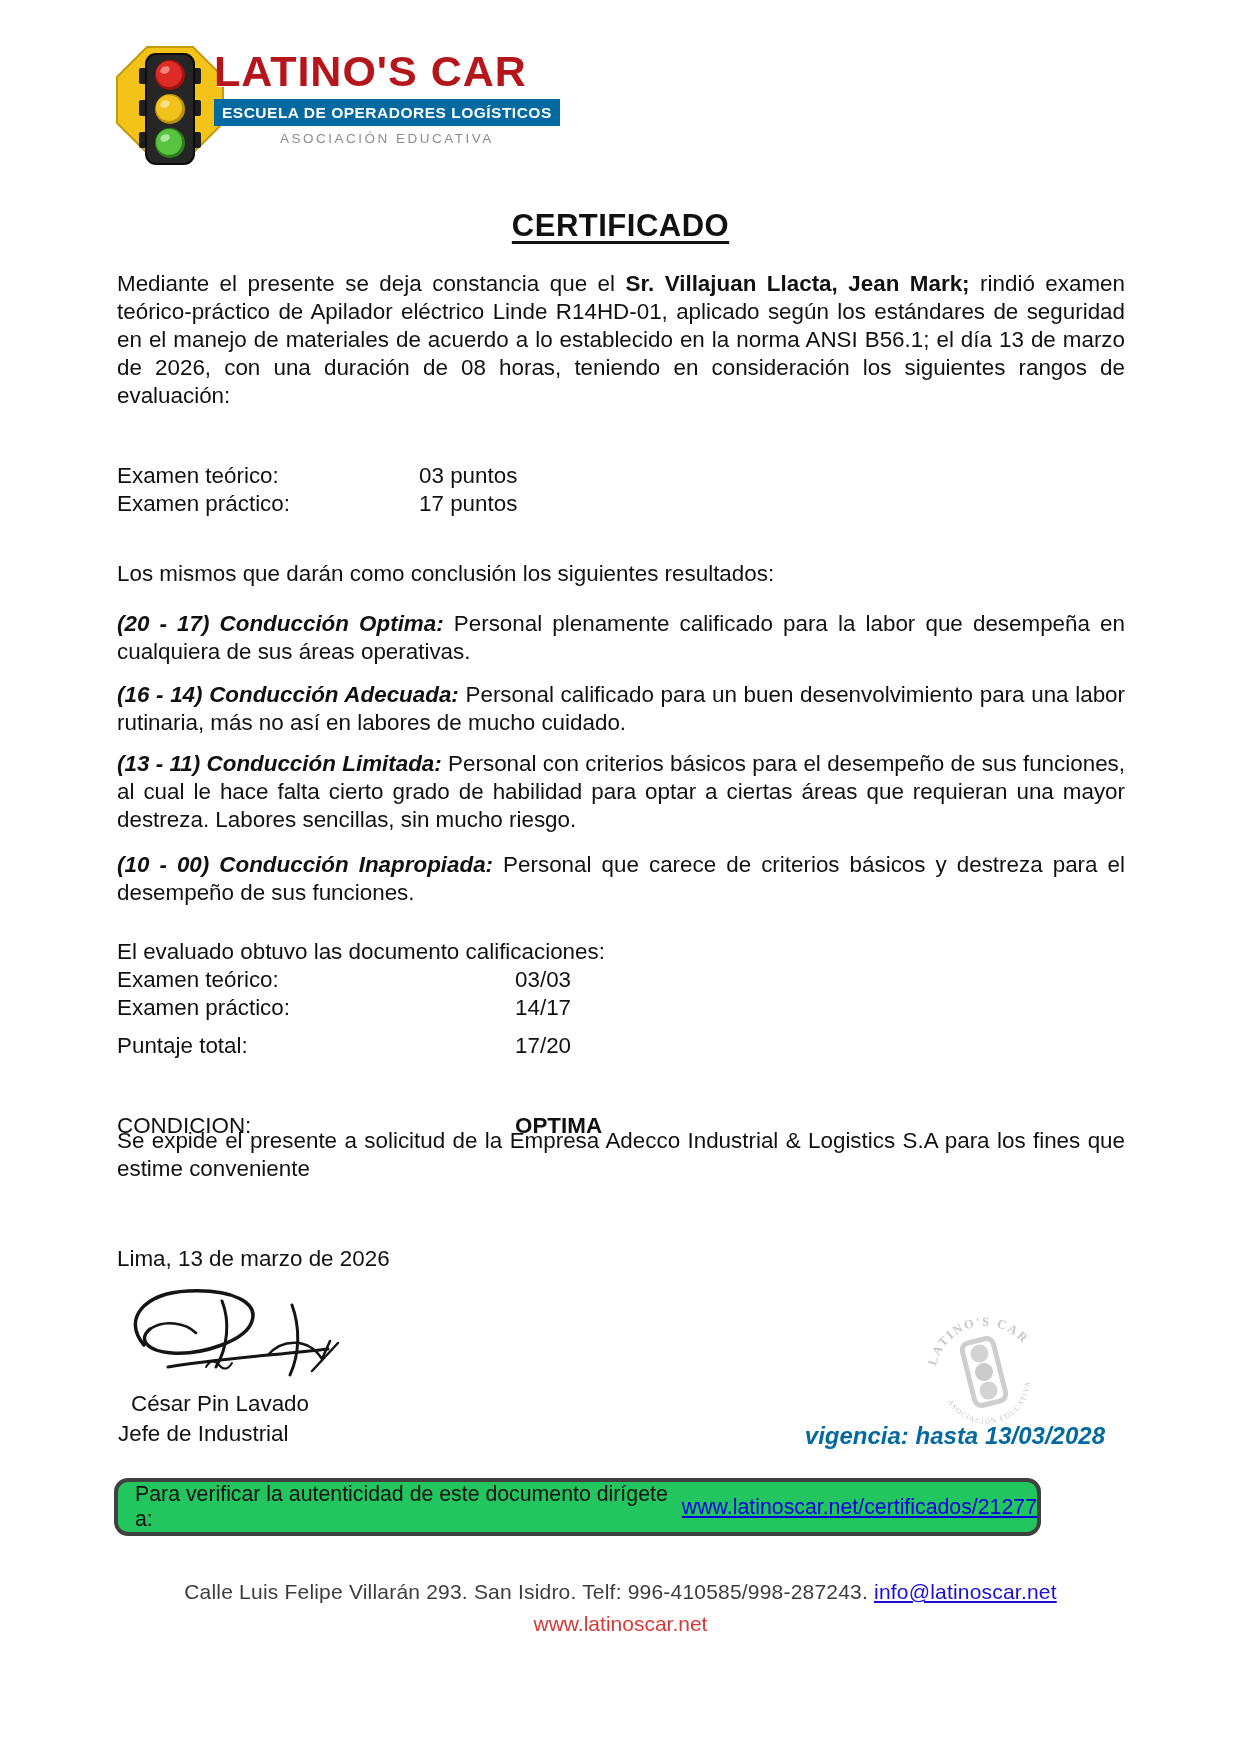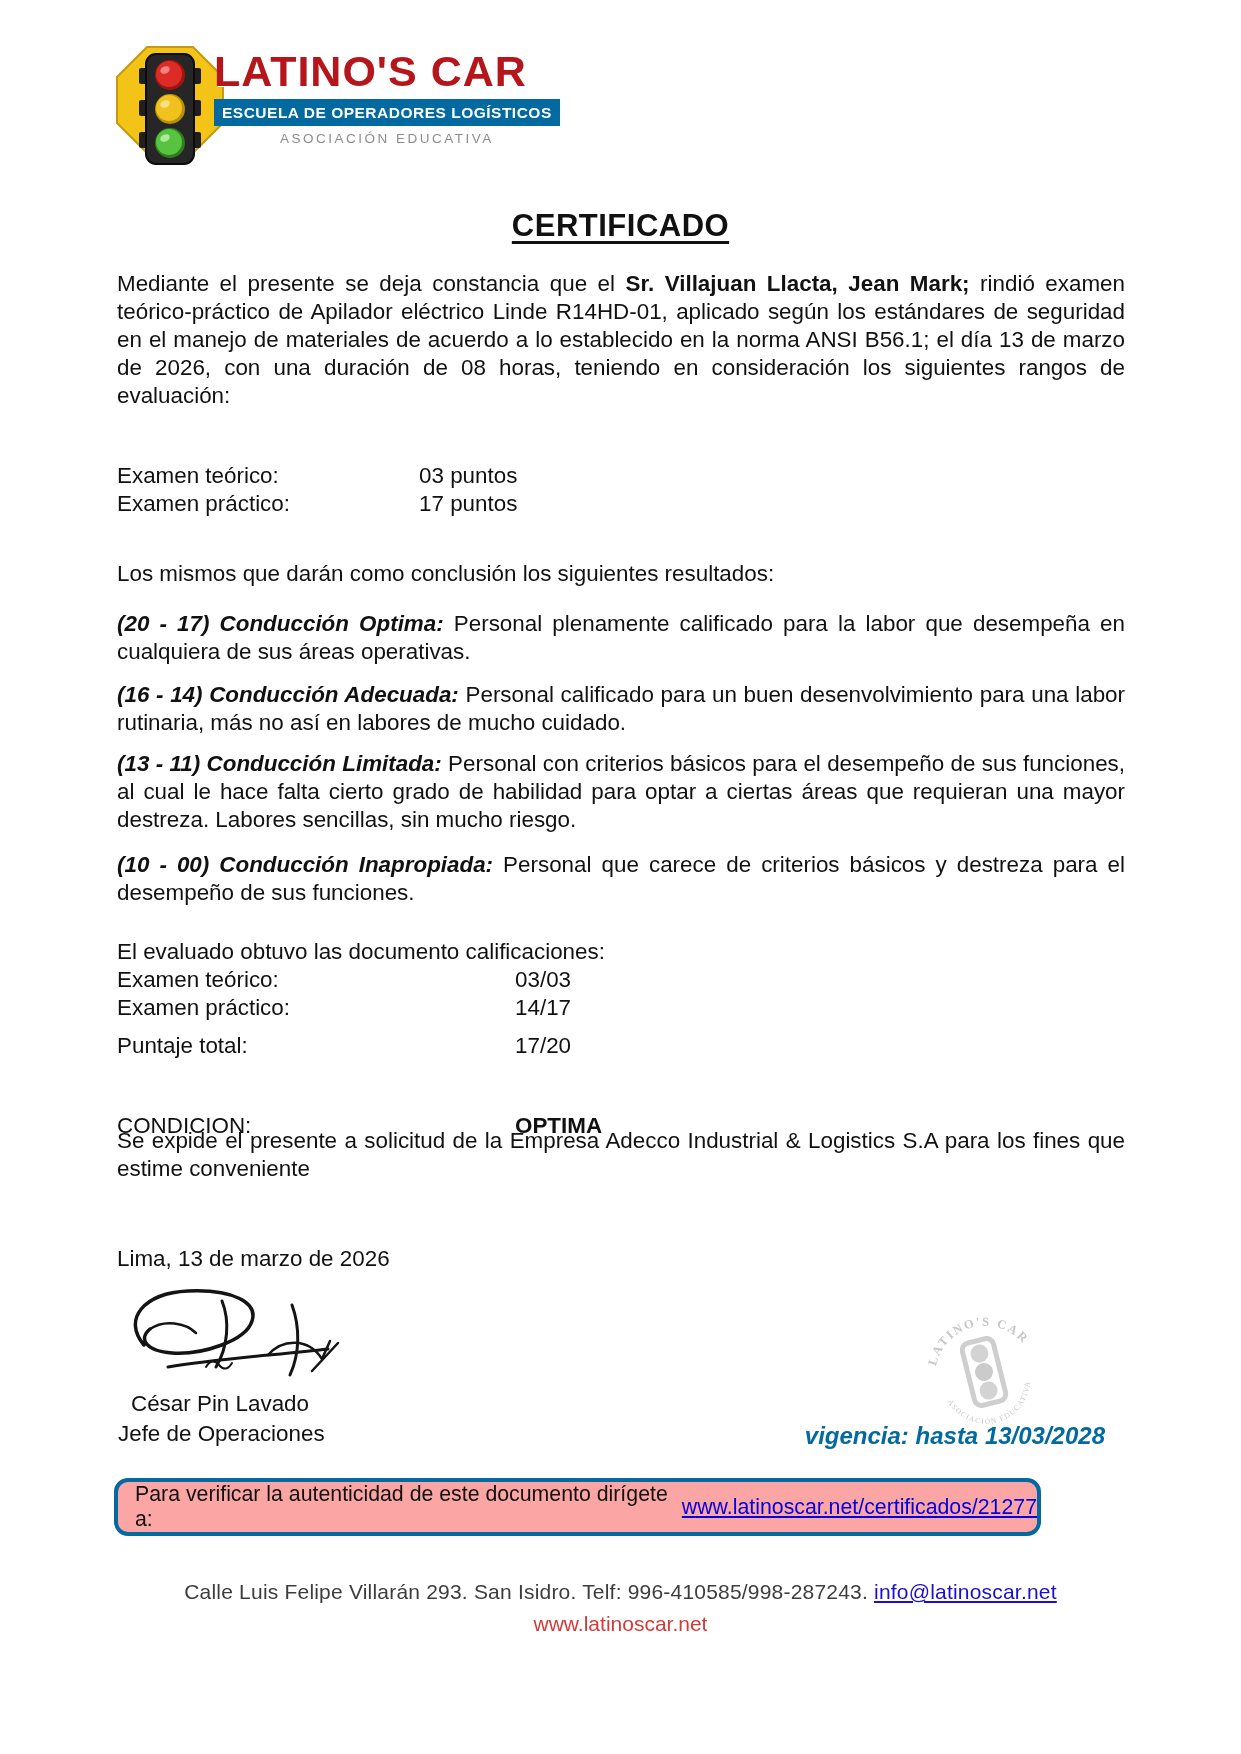--- a/index.html
+++ b/index.html
@@ -51,23 +51,23 @@
   .signer-role{position:absolute;left:118px;top:1421px;font-size:22.4px;}
   
   .validity{
     position:absolute;right:136px;top:1422px;
     font-size:24px;font-weight:700;font-style:italic;color:#0369a1;
   }
   .watermark{position:absolute;left:918px;top:1306px;opacity:.85;}
   
   .verify-box{
     position:absolute;left:114px;top:1478px;width:902px;height:50px;
-    border:4px solid #0369a1;border-radius:14px;
+    border:4px solid #404040;border-radius:14px;
     display:flex;align-items:center;padding-left:17px;
-    font-size:21.3px;background:#fca5a5;
+    font-size:21.3px;background:#22c55e;
   }
   .verify-box a{color:#0000e0;text-decoration:underline;}
   
   .footer1{position:absolute;left:0;right:0;top:1580px;text-align:center;
     font-size:21px;color:#3d3d3d;letter-spacing:.2px;}
   .footer1 a{color:#1a0dd6;text-decoration:underline;}
   .footer2{position:absolute;left:0;right:0;top:1612px;text-align:center;
     font-size:21px;color:#d43a38;}
 </style>
 </head>
@@ -168,21 +168,21 @@
         <path d="M106,18 C114,38 112,64 100,84" stroke-width="3"></path>
         <path d="M52,84 C100,76 160,72 212,66" stroke-width="3"></path>
         <path d="M90,84 q6,-10 13,-2 t 13,-2" stroke-width="2"></path>
         <path d="M176,22 C184,44 184,70 174,92" stroke-width="3"></path>
         <path d="M152,72 C166,56 192,54 206,76 L214,58" stroke-width="2.5"></path>
         <path d="M196,88 L222,60" stroke-width="2.5"></path>
       </g>
     </svg>
   </div>
   <div class="signer-name">César Pin Lavado</div>
-  <div class="signer-role">Jefe de Operaciones</div>
+  <div class="signer-role">Jefe de Industrial</div>
 
   <div class="watermark">
     <svg width="132" height="132" viewBox="0 0 132 132">
       <g transform="rotate(-14 66 66)" fill="#bdbdbd">
         <defs>
           <path id="wmTop" d="M 16,70 A 50,50 0 0 1 116,70"></path>
           <path id="wmBot" d="M 22,74 A 44,44 0 0 0 110,74"></path>
         </defs>
         <text font-size="12.5" font-weight="700" letter-spacing="2" font-family="Liberation Serif, serif">
           <textPath href="#wmTop" startOffset="50%" text-anchor="middle">LATINO'S CAR</textPath>

